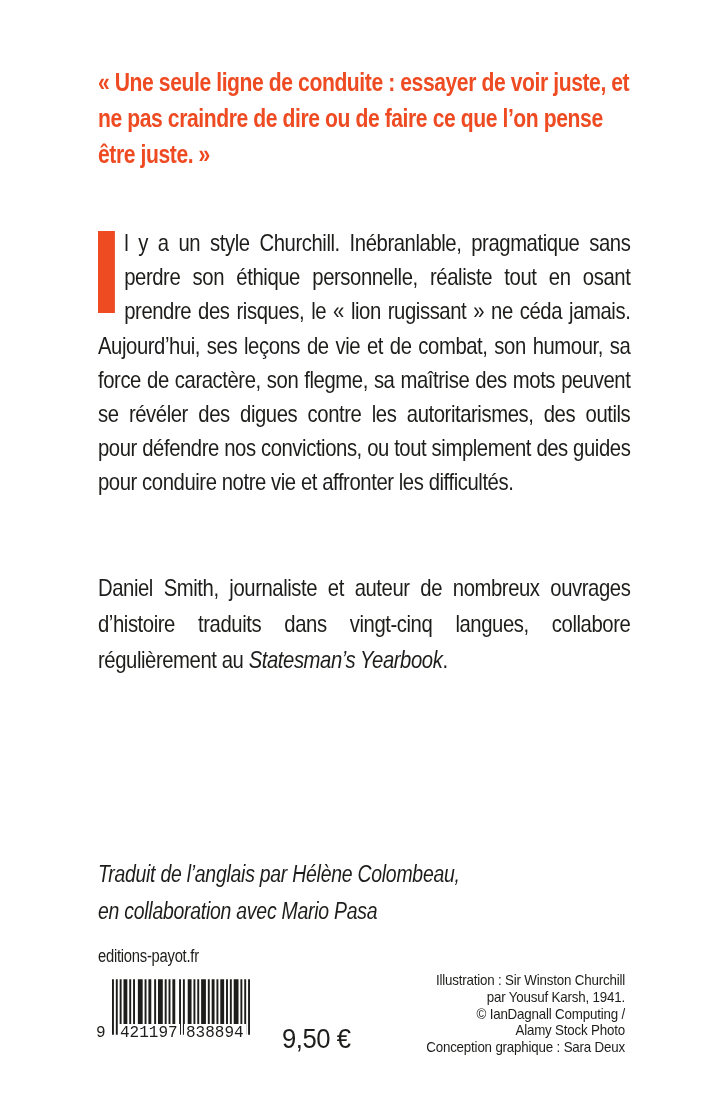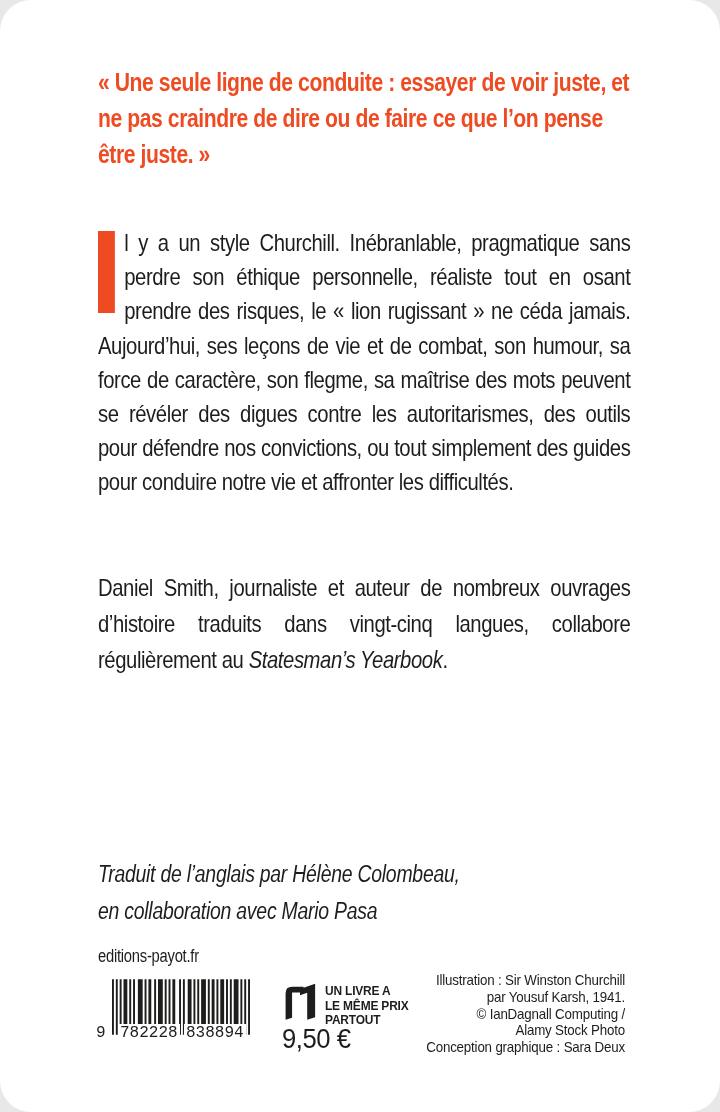--- a/index.html
+++ b/index.html
@@ -4,21 +4,20 @@
 <style>
   html,body{margin:0;padding:0;background:#e8e8e8;}
   #cover{
     position:relative;
     width:720px;height:1112px;
     background:#ffffff;
     overflow:hidden;
     font-family:"Liberation Sans","DejaVu Sans",sans-serif;
     color:#1d1d1b;
     margin:0 auto;
-    border-radius:31px;
   }
   .cond{transform:scaleX(.845);transform-origin:0 0;}
   #quote{
     position:absolute;left:98px;top:64px;width:630px;
     font-size:25px;line-height:36px;font-weight:700;
     letter-spacing:-.5px;color:var(--accent,#ee4b23);
   }
   #synopsis{
     position:absolute;left:98px;top:226px;width:630px;
     font-size:24px;line-height:34.2px;letter-spacing:-.5px;
@@ -96,37 +95,24 @@
   <div id="website">editions-payot.fr</div>
 
   <div id="barcode">
     <svg width="138" height="58" viewBox="0 0 144 58">
       <g fill="#1d1d1b">
         <path d="M0 0h2v58h-2z M4 0h2v58h-2z M70 0h2v58h-2z M74 0h2v58h-2z M138 0h2v58h-2z M142 0h2v58h-2z"></path>
         <path d="M8 0h2v48h-2z M12 0h4v48h-4z M18 0h2v48h-2z M22 0h2v48h-2z M27 0h5v48h-5z M34 0h2v48h-2z M38 0h3v48h-3z M44 0h2v48h-2z M48 0h5v48h-5z M55 0h2v48h-2z M59 0h2v48h-2z M63 0h3v48h-3z M79 0h4v48h-4z M85 0h2v48h-2z M89 0h2v48h-2z M93 0h5v48h-5z M100 0h2v48h-2z M104 0h3v48h-3z M109 0h2v48h-2z M113 0h4v48h-4z M119 0h2v48h-2z M123 0h2v48h-2z M127 0h5v48h-5z M134 0h2v48h-2z"></path>
       </g>
     </svg>
     <span id="bc-lead" class="bc-digit">9</span>
-    <span id="bc-g1" class="bc-digit">782228</span>
+    <span id="bc-g1" class="bc-digit">421197</span>
     <span id="bc-g2" class="bc-digit">838894</span>
   </div>
 
-  <div id="badge">
-    <svg id="badge-icon" width="36" height="44" viewBox="0 0 50 60">
-      <g fill="#1d1d1b">
-        <path d="M30 6 H14 Q5 6 5 15 V52 L14 49 V14 H30 Z"></path>
-        <path d="M46 2 L25 9 V18 L35 14.5 V52 L46 48.5 Z"></path>
-      </g>
-    </svg>
-    <div id="badge-text">
-      <div>UN LIVRE A</div>
-      <div>LE MÊME PRIX</div>
-      <div>PARTOUT</div>
-    </div>
-  </div>
 
   <div id="price">9,50 €</div>
 
   <div id="credits">
     <div>Illustration : Sir Winston Churchill</div>
     <div>par Yousuf Karsh, 1941.</div>
     <div>© IanDagnall Computing /</div>
     <div>Alamy Stock Photo</div>
     <div>Conception graphique : Sara Deux</div>
   </div>

